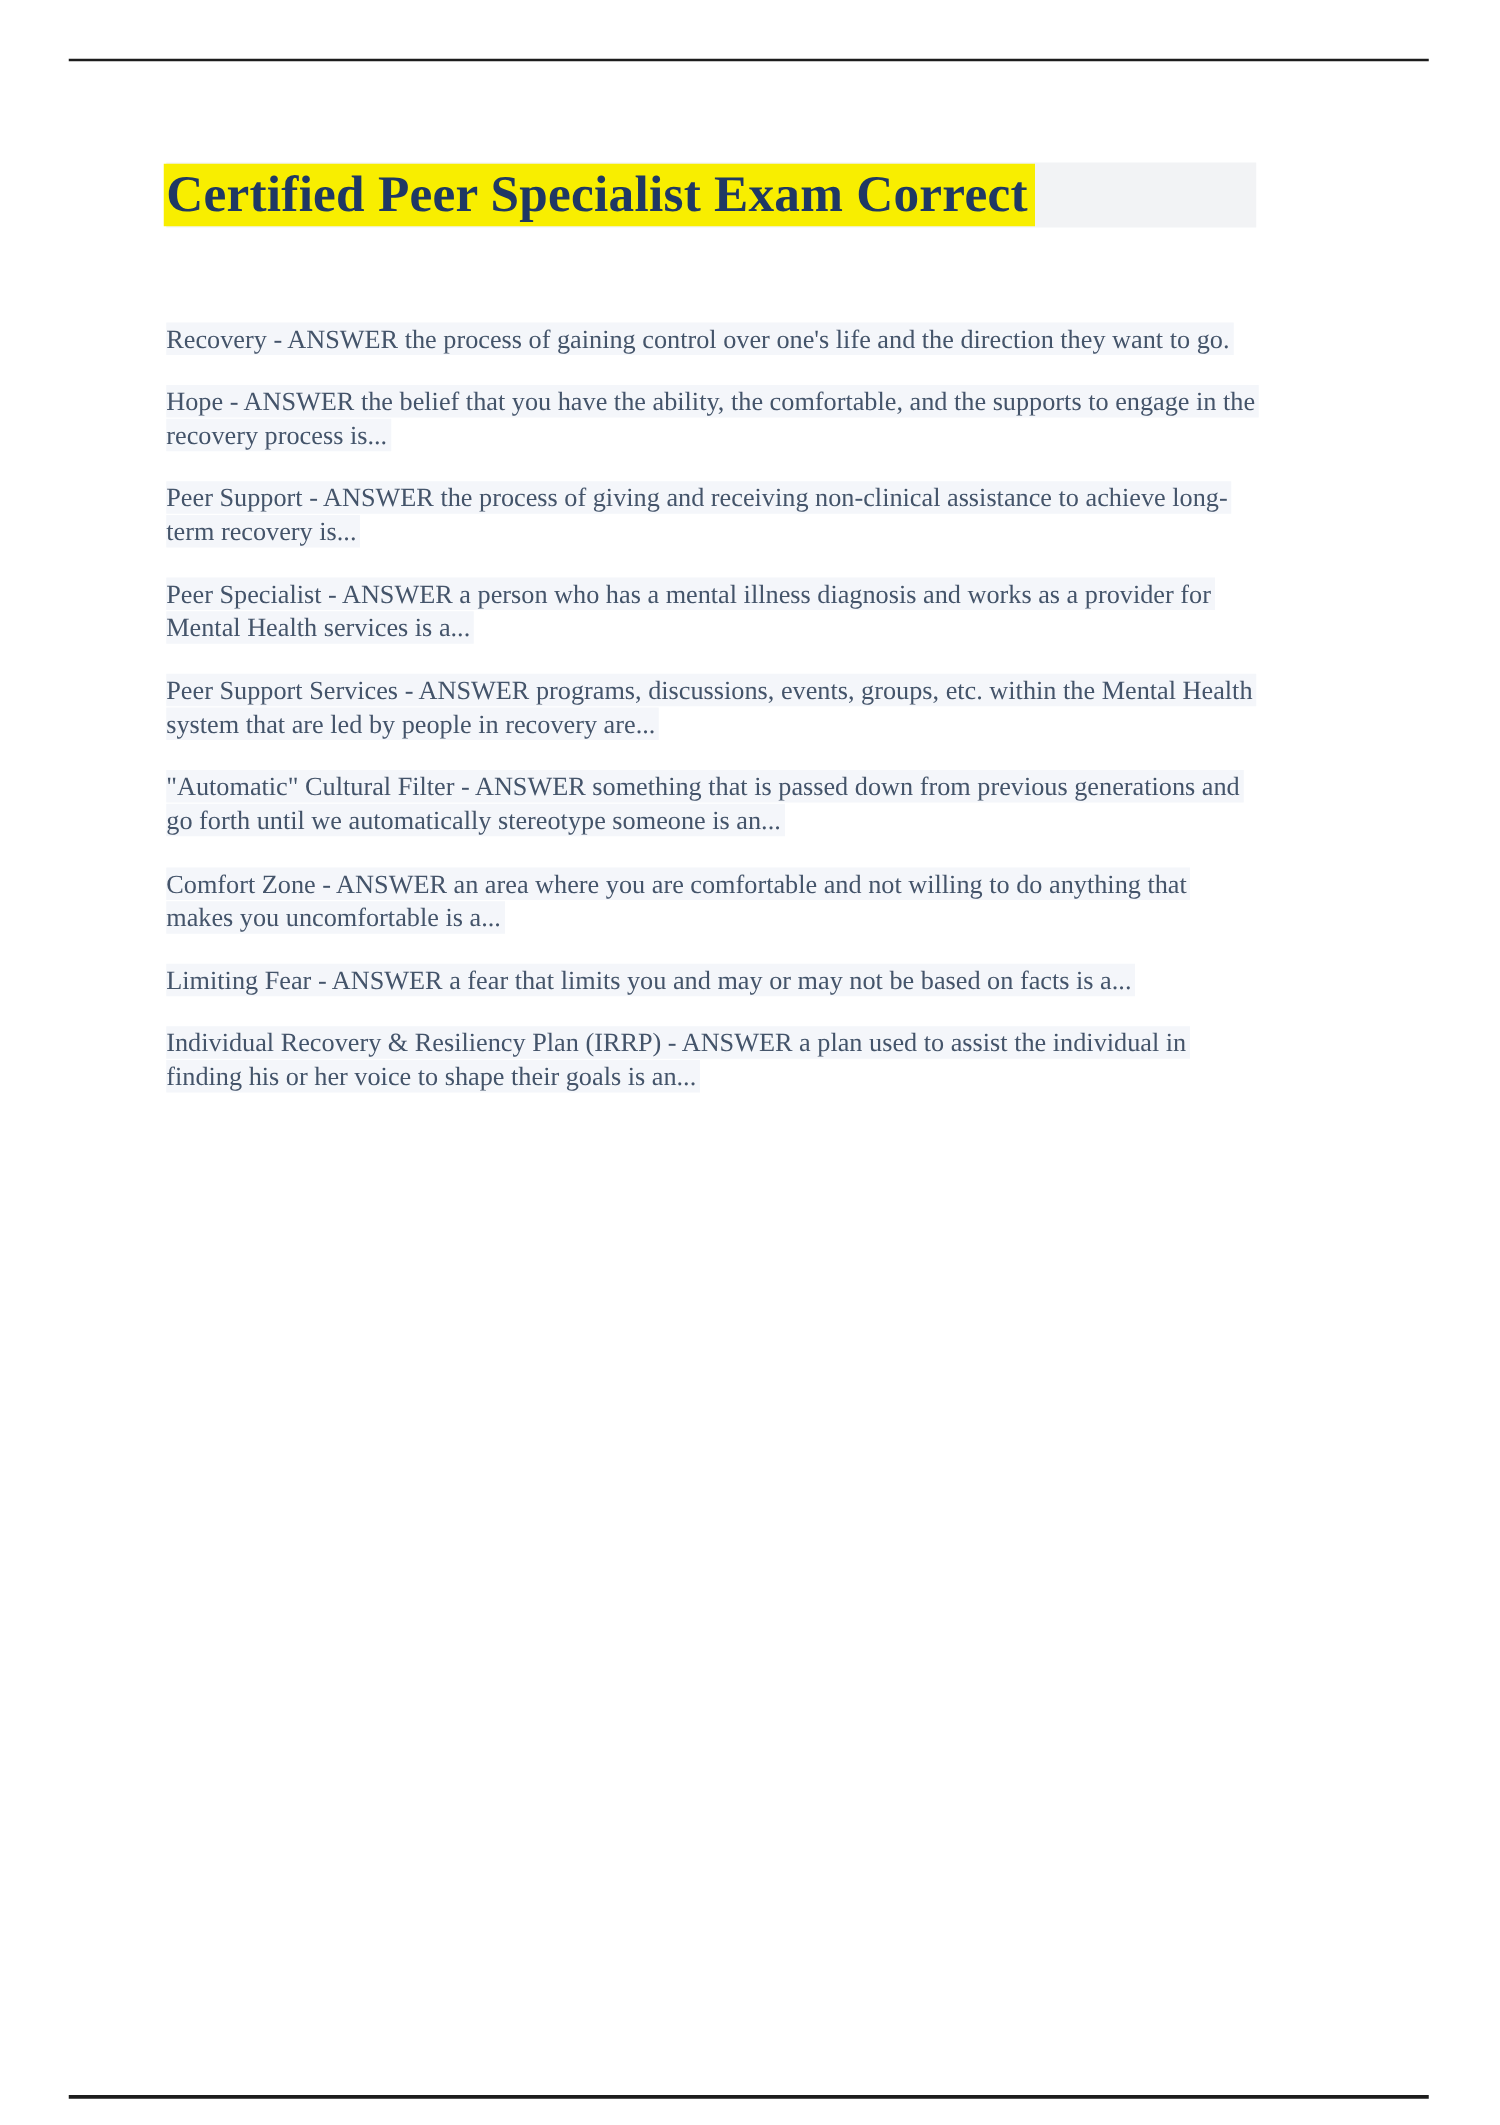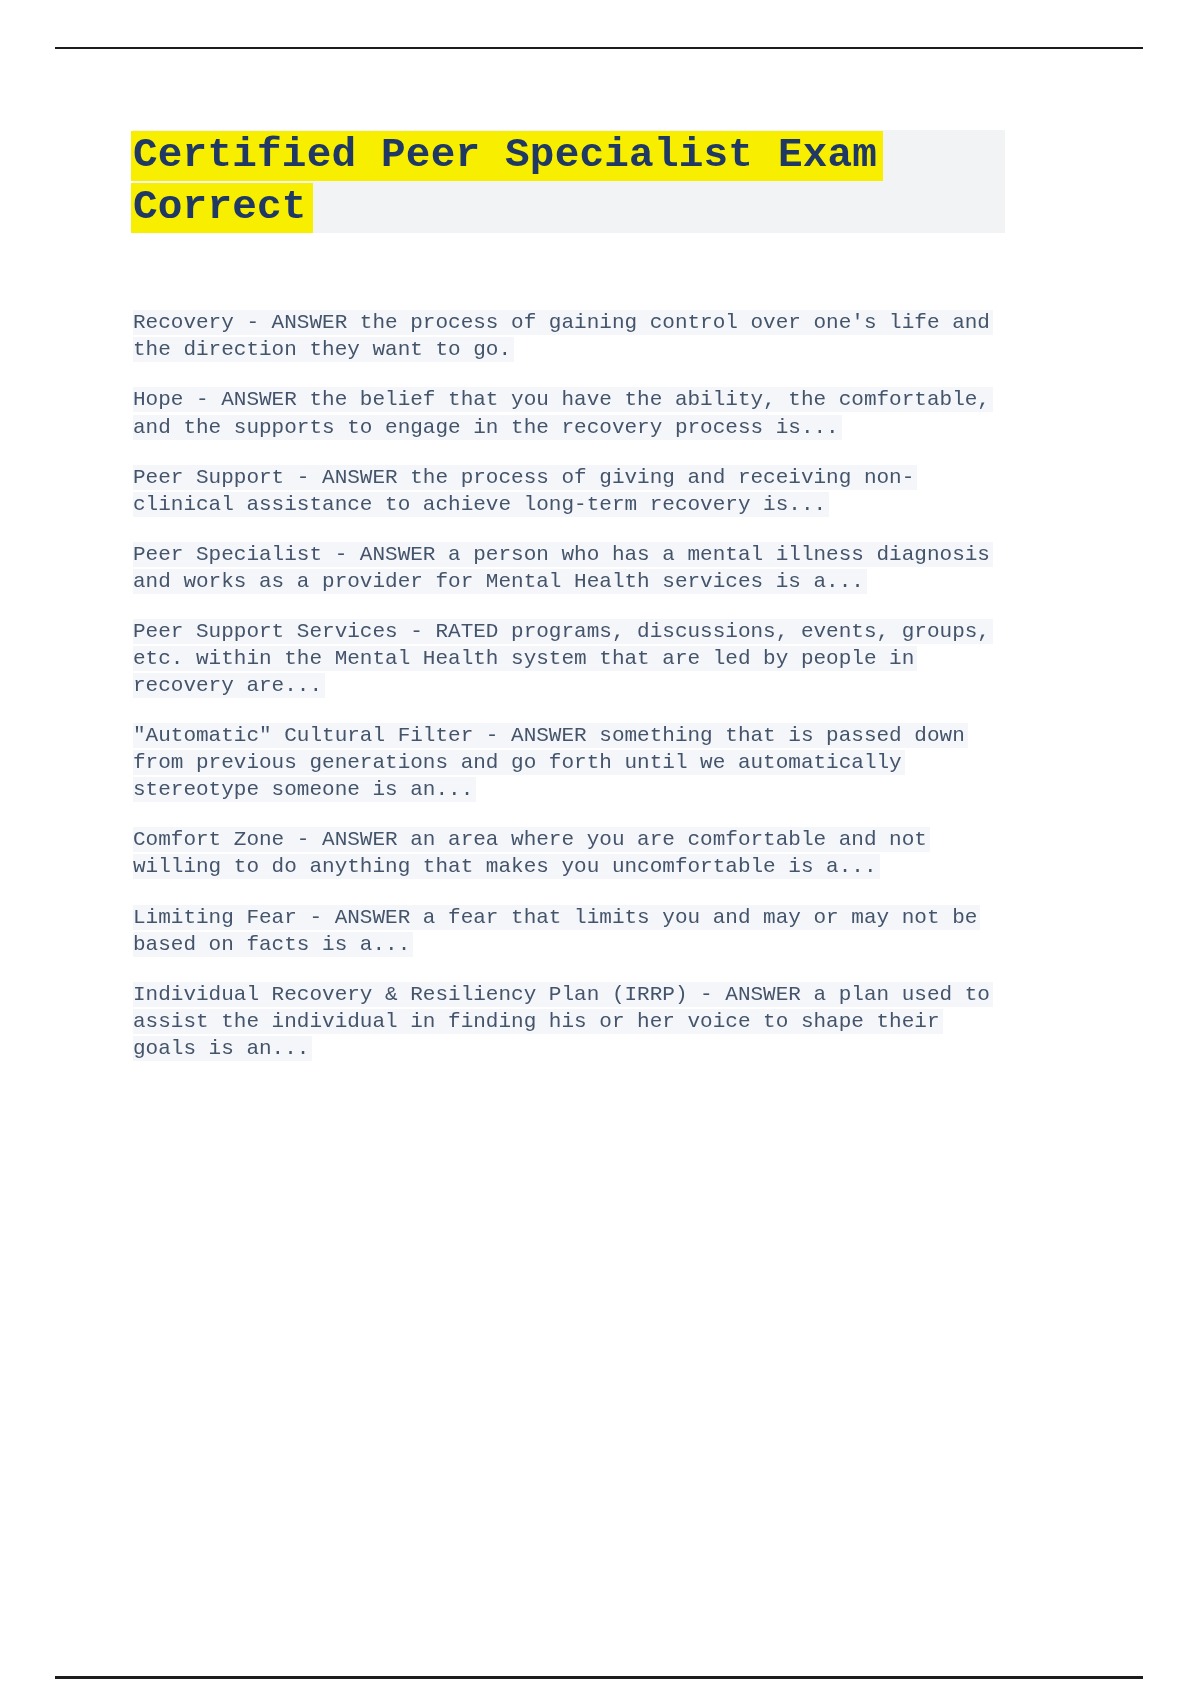--- a/index.html
+++ b/index.html
@@ -6,21 +6,21 @@
     margin: 0;
     padding: 0;
     background: #ffffff;
   }
   .page {
     position: relative;
     width: 1200px;
     height: 1700px;
     margin: 0 auto;
     background: #ffffff;
-    font-family: Liberation Mono, monospace;
+    font-family: Liberation Serif, serif;
     overflow: hidden;
   }
   .rule {
     position: absolute;
     left: 55px;
     right: 57px;
     background: #1c1c1c;
   }
   .rule-top { top: 47px; height: 2px; }
   .rule-bottom { bottom: 21px; height: 3px; }
@@ -80,21 +80,21 @@
 
     <h1 class="doc-title">
       <span class="title-line"><span class="title-hl">Certified Peer Specialist Exam Correct</span></span>
     </h1>
 
     <div class="body-copy">
       <p class="qa-para"><span class="qa-text">Recovery - ANSWER the process of gaining control over one's life and the direction they want to go.</span></p>
       <p class="qa-para"><span class="qa-text">Hope - ANSWER the belief that you have the ability, the comfortable, and the supports to engage in the recovery process is...</span></p>
       <p class="qa-para"><span class="qa-text">Peer Support - ANSWER the process of giving and receiving non-clinical assistance to achieve long-term recovery is...</span></p>
       <p class="qa-para"><span class="qa-text">Peer Specialist - ANSWER a person who has a mental illness diagnosis and works as a provider for Mental Health services is a...</span></p>
-      <p class="qa-para"><span class="qa-text">Peer Support Services - RATED programs, discussions, events, groups, etc. within the Mental Health system that are led by people in recovery are...</span></p>
+      <p class="qa-para"><span class="qa-text">Peer Support Services - ANSWER programs, discussions, events, groups, etc. within the Mental Health system that are led by people in recovery are...</span></p>
       <p class="qa-para"><span class="qa-text">"Automatic" Cultural Filter - ANSWER something that is passed down from previous generations and go forth until we automatically stereotype someone is an...</span></p>
       <p class="qa-para"><span class="qa-text">Comfort Zone - ANSWER an area where you are comfortable and not willing to do anything that makes you uncomfortable is a...</span></p>
       <p class="qa-para"><span class="qa-text">Limiting Fear - ANSWER a fear that limits you and may or may not be based on facts is a...</span></p>
       <p class="qa-para"><span class="qa-text">Individual Recovery &amp; Resiliency Plan (IRRP) - ANSWER a plan used to assist the individual in finding his or her voice to shape their goals is an...</span></p>
     </div>
 
   </div>
 
 </div>
 

